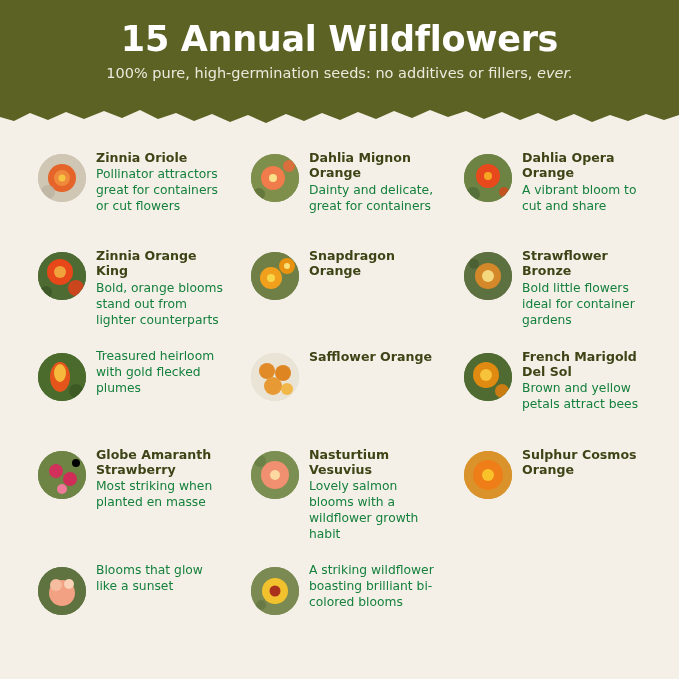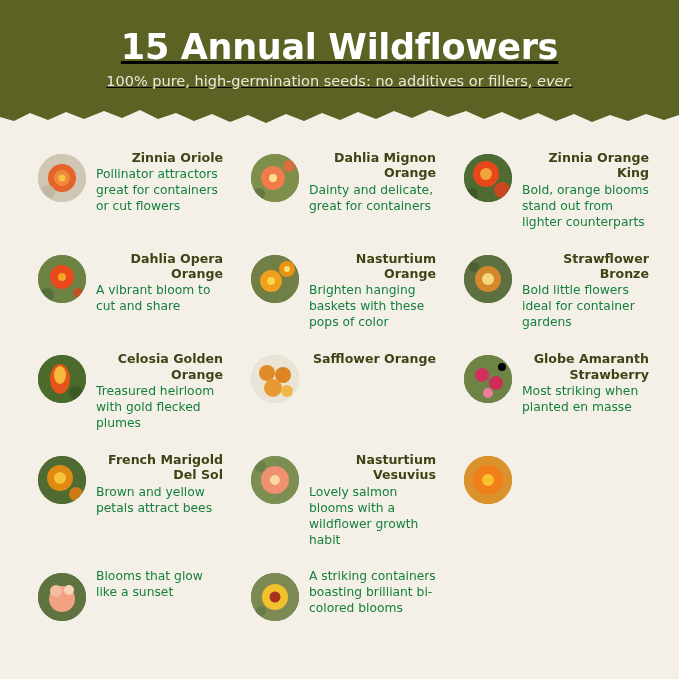--- a/index.html
+++ b/index.html
@@ -21,24 +21,23 @@
     overflow: hidden;
   }
 
   
   .header {
     position: relative;
     width: 679px;
     height: 132px;
     background: #5c6124;
     box-sizing: border-box;
-    padding-top: 28px;
+    padding-top: 20px;
     text-align: center;
     overflow: hidden;
-    text-decoration: underline;
   }
   .header-title {
     color: #ffffff;
     font-size: 35px;
     font-weight: bold;
     letter-spacing: -0.3px;
     line-height: 1.1;
     margin: 0 0 6px 0;
     font-family: "DejaVu Sans", sans-serif;
   }
@@ -98,21 +97,20 @@
     flex: 1 1 auto;
     min-width: 0;
   }
   .name {
     font-size: 12.6px;
     font-weight: bold;
     color: #3f4417;
     line-height: 1.22;
     margin: 0 0 2px 0;
     font-family: "DejaVu Sans", sans-serif;
-    text-align: right;
   }
   .desc {
     font-size: 12.3px;
     color: #15803d;
     line-height: 1.3;
     margin: 0;
     font-family: "DejaVu Sans", sans-serif;
   }
 </style>
 </head>
@@ -159,64 +157,63 @@
           <circle cx="8" cy="40" r="6" fill="#5f7038" opacity="0.8"></circle>
         </svg>
       </div>
       <div class="txt">
         <p class="name">Dahlia Mignon Orange</p>
         <p class="desc">Dainty and delicate, great for containers</p>
       </div>
     </div>
 
     <div class="cell">
+      <div class="thumb" style="background:#6c8344">
+        <svg width="48" height="48" viewBox="0 0 48 48">
+          <rect width="48" height="48" fill="#6c8344"></rect>
+          <circle cx="24" cy="22" r="12" fill="#e8491c"></circle>
+          <circle cx="24" cy="22" r="4" fill="#f5a623"></circle>
+          <circle cx="9" cy="40" r="7" fill="#55703a"></circle>
+          <circle cx="40" cy="38" r="5" fill="#d84617" opacity="0.8"></circle>
+        </svg>
+      </div>
+      <div class="txt">
+        <p class="name">Dahlia Opera Orange</p>
+        <p class="desc">A vibrant bloom to cut and share</p>
+      </div>
+    </div>
+
+    <div class="cell">
       <div class="thumb" style="background:#4e6b33">
         <svg width="48" height="48" viewBox="0 0 48 48">
           <rect width="48" height="48" fill="#4e6b33"></rect>
           <circle cx="22" cy="20" r="13" fill="#e8471a"></circle>
           <circle cx="22" cy="20" r="6" fill="#f0a33a"></circle>
           <circle cx="38" cy="36" r="8" fill="#d9421a" opacity="0.9"></circle>
           <circle cx="8" cy="40" r="6" fill="#3e5a28"></circle>
         </svg>
       </div>
       <div class="txt">
         <p class="name">Zinnia Orange King</p>
         <p class="desc">Bold, orange blooms stand out from lighter counterparts</p>
       </div>
     </div>
 
     <div class="cell">
-      <div class="thumb" style="background:#6c8344">
-        <svg width="48" height="48" viewBox="0 0 48 48">
-          <rect width="48" height="48" fill="#6c8344"></rect>
-          <circle cx="24" cy="22" r="12" fill="#e8491c"></circle>
-          <circle cx="24" cy="22" r="4" fill="#f5a623"></circle>
-          <circle cx="9" cy="40" r="7" fill="#55703a"></circle>
-          <circle cx="40" cy="38" r="5" fill="#d84617" opacity="0.8"></circle>
-        </svg>
-      </div>
-      <div class="txt">
-        <p class="name">Dahlia Opera Orange</p>
-        <p class="desc">A vibrant bloom to cut and share</p>
-      </div>
-    </div>
-
-    <div class="cell">
       <div class="thumb" style="background:#6f7f45">
         <svg width="48" height="48" viewBox="0 0 48 48">
           <rect width="48" height="48" fill="#6f7f45"></rect>
           <circle cx="20" cy="26" r="11" fill="#f0a01c"></circle>
           <circle cx="20" cy="26" r="4" fill="#f7d64a"></circle>
           <circle cx="36" cy="14" r="8" fill="#e8920f"></circle>
           <circle cx="36" cy="14" r="3" fill="#fae07a"></circle>
         </svg>
       </div>
       <div class="txt">
-        <p class="name">Nasturtium Orange</p>
-        <p class="desc">Brighten hanging baskets with these pops of color</p>
+        <p class="name">Snapdragon Orange</p>
       </div>
     </div>
 
     <div class="cell">
       <div class="thumb" style="background:#5d7040">
         <svg width="48" height="48" viewBox="0 0 48 48">
           <rect width="48" height="48" fill="#5d7040"></rect>
           <circle cx="24" cy="24" r="13" fill="#d4882a"></circle>
           <circle cx="24" cy="24" r="6" fill="#f3d87e"></circle>
           <circle cx="10" cy="12" r="5" fill="#4c6034"></circle>
@@ -231,72 +228,71 @@
     <div class="cell">
       <div class="thumb" style="background:#4b6b2d">
         <svg width="48" height="48" viewBox="0 0 48 48">
           <rect width="48" height="48" fill="#4b6b2d"></rect>
           <ellipse cx="22" cy="24" rx="10" ry="15" fill="#e4541b"></ellipse>
           <ellipse cx="22" cy="20" rx="6" ry="9" fill="#f6b93b"></ellipse>
           <circle cx="38" cy="38" r="7" fill="#3d5a24"></circle>
         </svg>
       </div>
       <div class="txt">
-        <p class="name">Celosia Golden Orange</p>
         <p class="desc">Treasured heirloom with gold flecked plumes</p>
       </div>
     </div>
 
     <div class="cell">
       <div class="thumb" style="background:#e9e4d6">
         <svg width="48" height="48" viewBox="0 0 48 48">
           <rect width="48" height="48" fill="#e9e4d6"></rect>
           <circle cx="16" cy="18" r="8" fill="#e08a28"></circle>
           <circle cx="32" cy="20" r="8" fill="#de8522"></circle>
           <circle cx="22" cy="33" r="9" fill="#e79a33"></circle>
           <circle cx="36" cy="36" r="6" fill="#f2b749"></circle>
         </svg>
       </div>
       <div class="txt">
         <p class="name">Safflower Orange</p>
       </div>
     </div>
 
     <div class="cell">
+      <div class="thumb" style="background:#4f6b32">
+        <svg width="48" height="48" viewBox="0 0 48 48">
+          <rect width="48" height="48" fill="#4f6b32"></rect>
+          <circle cx="22" cy="22" r="13" fill="#e08a12"></circle>
+          <circle cx="22" cy="22" r="6" fill="#f6c33a"></circle>
+          <circle cx="38" cy="38" r="7" fill="#d87f10" opacity="0.9"></circle>
+        </svg>
+      </div>
+      <div class="txt">
+        <p class="name">French Marigold Del Sol</p>
+        <p class="desc">Brown and yellow petals attract bees</p>
+      </div>
+    </div>
+
+    <div class="cell">
       <div class="thumb" style="background:#6d8445">
         <svg width="48" height="48" viewBox="0 0 48 48">
           <rect width="48" height="48" fill="#6d8445"></rect>
           <circle cx="18" cy="20" r="7" fill="#d1305a"></circle>
           <circle cx="32" cy="28" r="7" fill="#cf2d57"></circle>
           <circle cx="24" cy="38" r="5" fill="#ef7a9a"></circle>
           <circle cx="38" cy="12" r="4" fill="#e0days"></circle>
         </svg>
       </div>
       <div class="txt">
         <p class="name">Globe Amaranth Strawberry</p>
         <p class="desc">Most striking when planted en masse</p>
       </div>
     </div>
 
     <div class="cell">
-      <div class="thumb" style="background:#4f6b32">
-        <svg width="48" height="48" viewBox="0 0 48 48">
-          <rect width="48" height="48" fill="#4f6b32"></rect>
-          <circle cx="22" cy="22" r="13" fill="#e08a12"></circle>
-          <circle cx="22" cy="22" r="6" fill="#f6c33a"></circle>
-          <circle cx="38" cy="38" r="7" fill="#d87f10" opacity="0.9"></circle>
-        </svg>
-      </div>
-      <div class="txt">
-        <p class="name">French Marigold Del Sol</p>
-        <p class="desc">Brown and yellow petals attract bees</p>
-      </div>
-    </div>
-
-    <div class="cell">
       <div class="thumb" style="background:#7b8f52">
         <svg width="48" height="48" viewBox="0 0 48 48">
           <rect width="48" height="48" fill="#7b8f52"></rect>
           <circle cx="24" cy="24" r="14" fill="#f09070"></circle>
           <circle cx="24" cy="24" r="5" fill="#fbd9a0"></circle>
           <circle cx="9" cy="10" r="6" fill="#6b8046"></circle>
         </svg>
       </div>
       <div class="txt">
         <p class="name">Nasturtium Vesuvius</p>
@@ -306,20 +302,21 @@
 
     <div class="cell">
       <div class="thumb" style="background:#d9932a">
         <svg width="48" height="48" viewBox="0 0 48 48">
           <rect width="48" height="48" fill="#d9932a"></rect>
           <circle cx="24" cy="24" r="15" fill="#ef7d18"></circle>
           <circle cx="24" cy="24" r="6" fill="#f9c22b"></circle>
         </svg>
       </div>
       <div class="txt">
+        <p class="name">Sulphur Cosmos Orange</p>
       </div>
     </div>
 
 
     <div class="cell">
       <div class="thumb" style="background:#5f7340">
         <svg width="48" height="48" viewBox="0 0 48 48">
           <rect width="48" height="48" fill="#5f7340"></rect>
           <circle cx="24" cy="26" r="13" fill="#f2a183"></circle>
           <circle cx="18" cy="18" r="6" fill="#f6bc9f"></circle>
@@ -334,18 +331,18 @@
     <div class="cell">
       <div class="thumb" style="background:#7b8a52">
         <svg width="48" height="48" viewBox="0 0 48 48">
           <rect width="48" height="48" fill="#7b8a52"></rect>
           <circle cx="24" cy="24" r="13" fill="#f2c12e"></circle>
           <circle cx="24" cy="24" r="5.5" fill="#a8301c"></circle>
           <circle cx="10" cy="38" r="5" fill="#6a7a46"></circle>
         </svg>
       </div>
       <div class="txt">
-        <p class="desc">A striking containers boasting brilliant bi-colored blooms</p>
+        <p class="desc">A striking wildflower boasting brilliant bi-colored blooms</p>
       </div>
     </div>
 
   </div>
 </div>
 
 </body></html>

